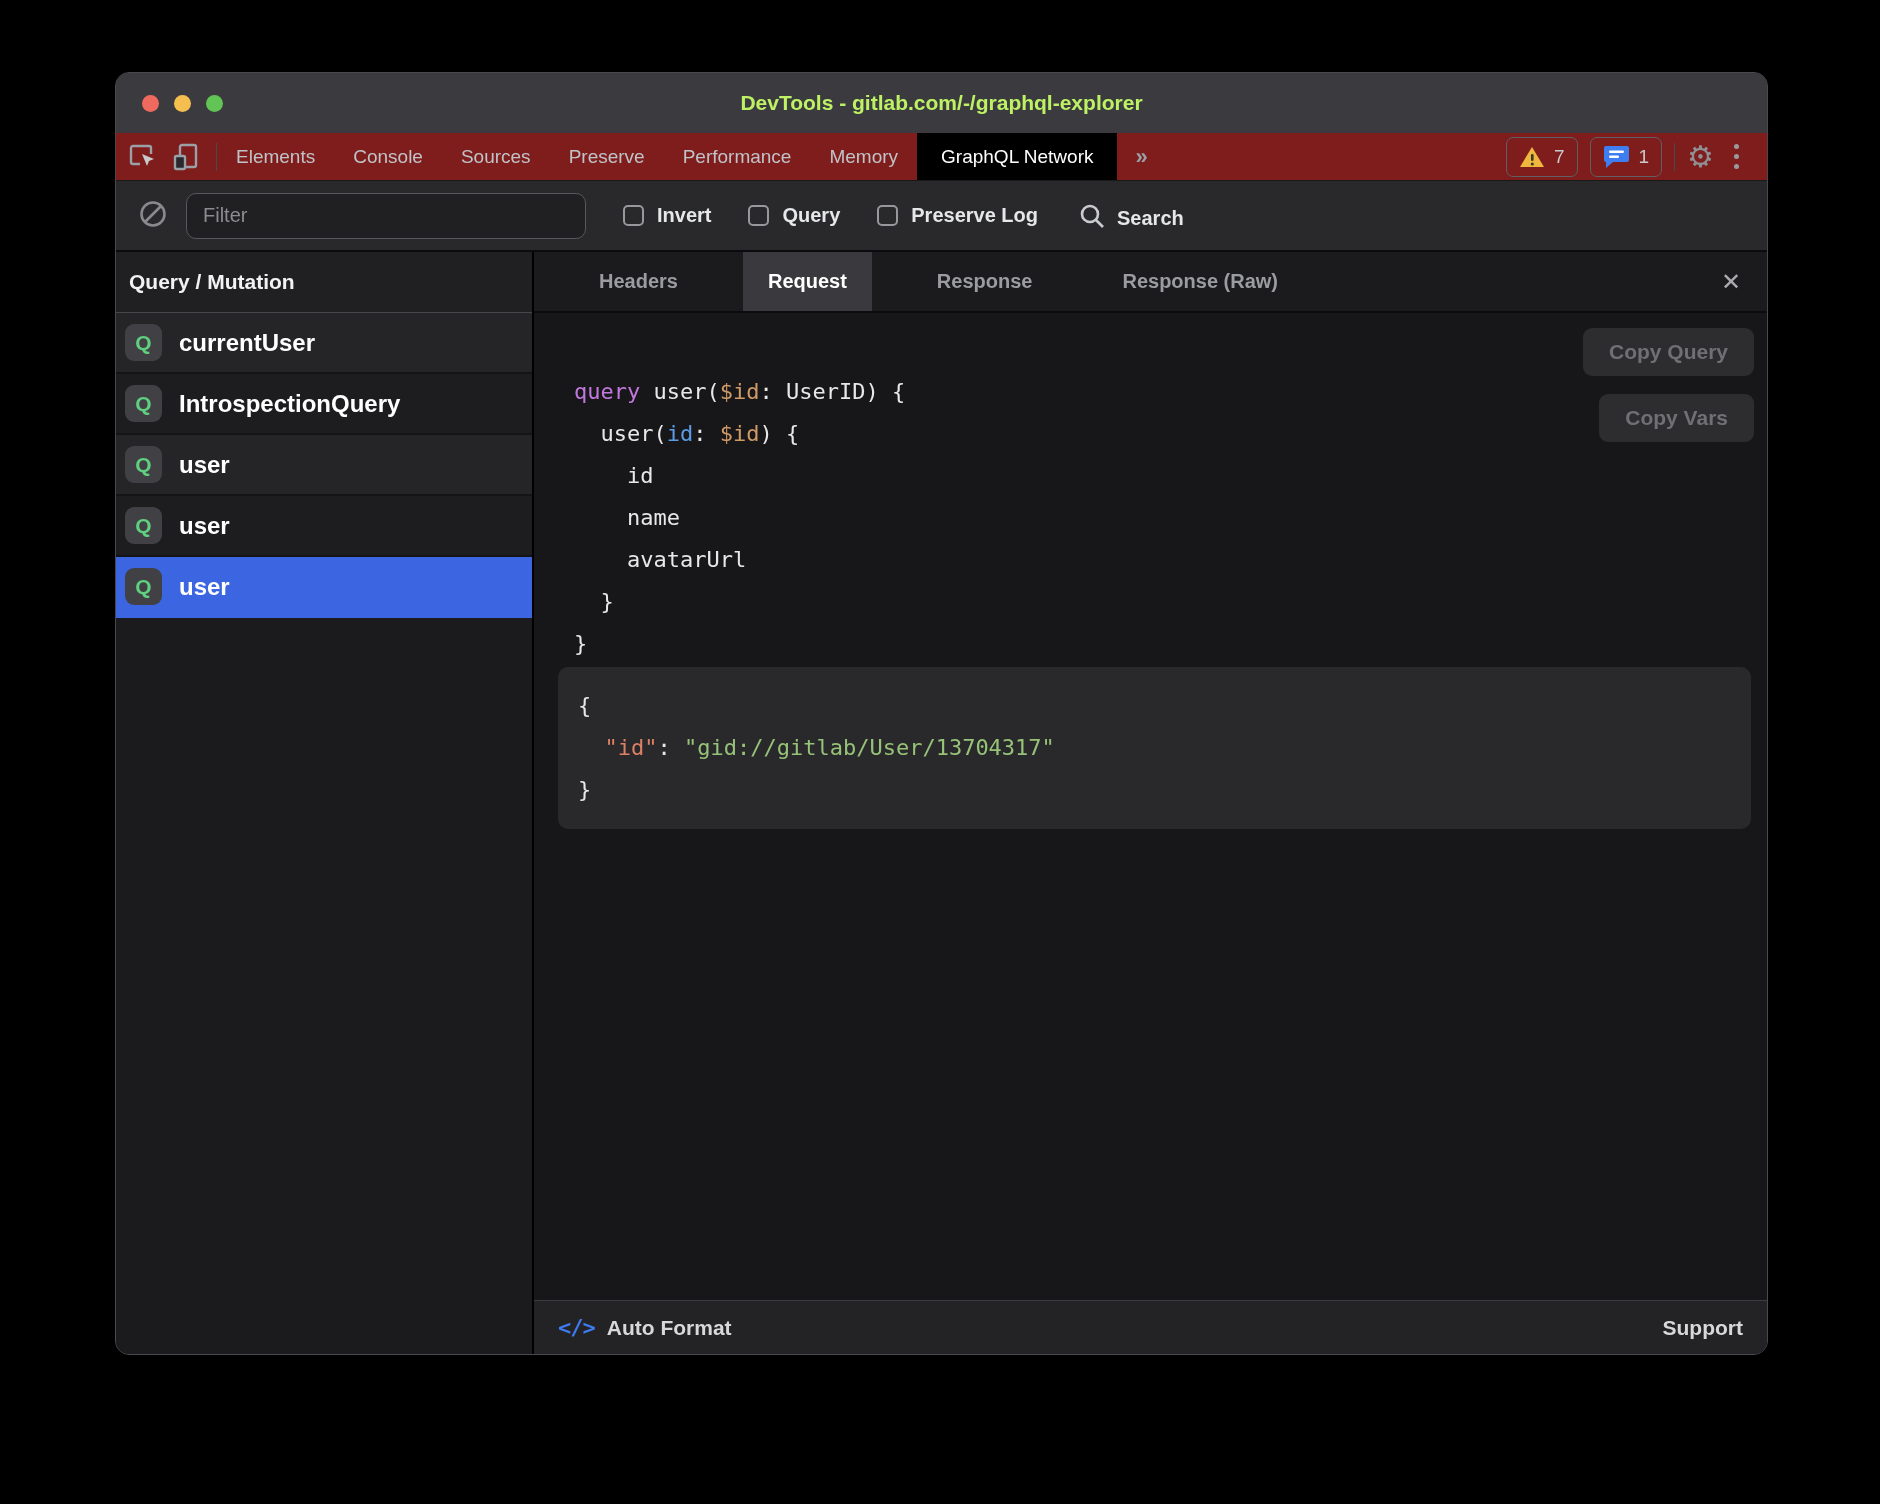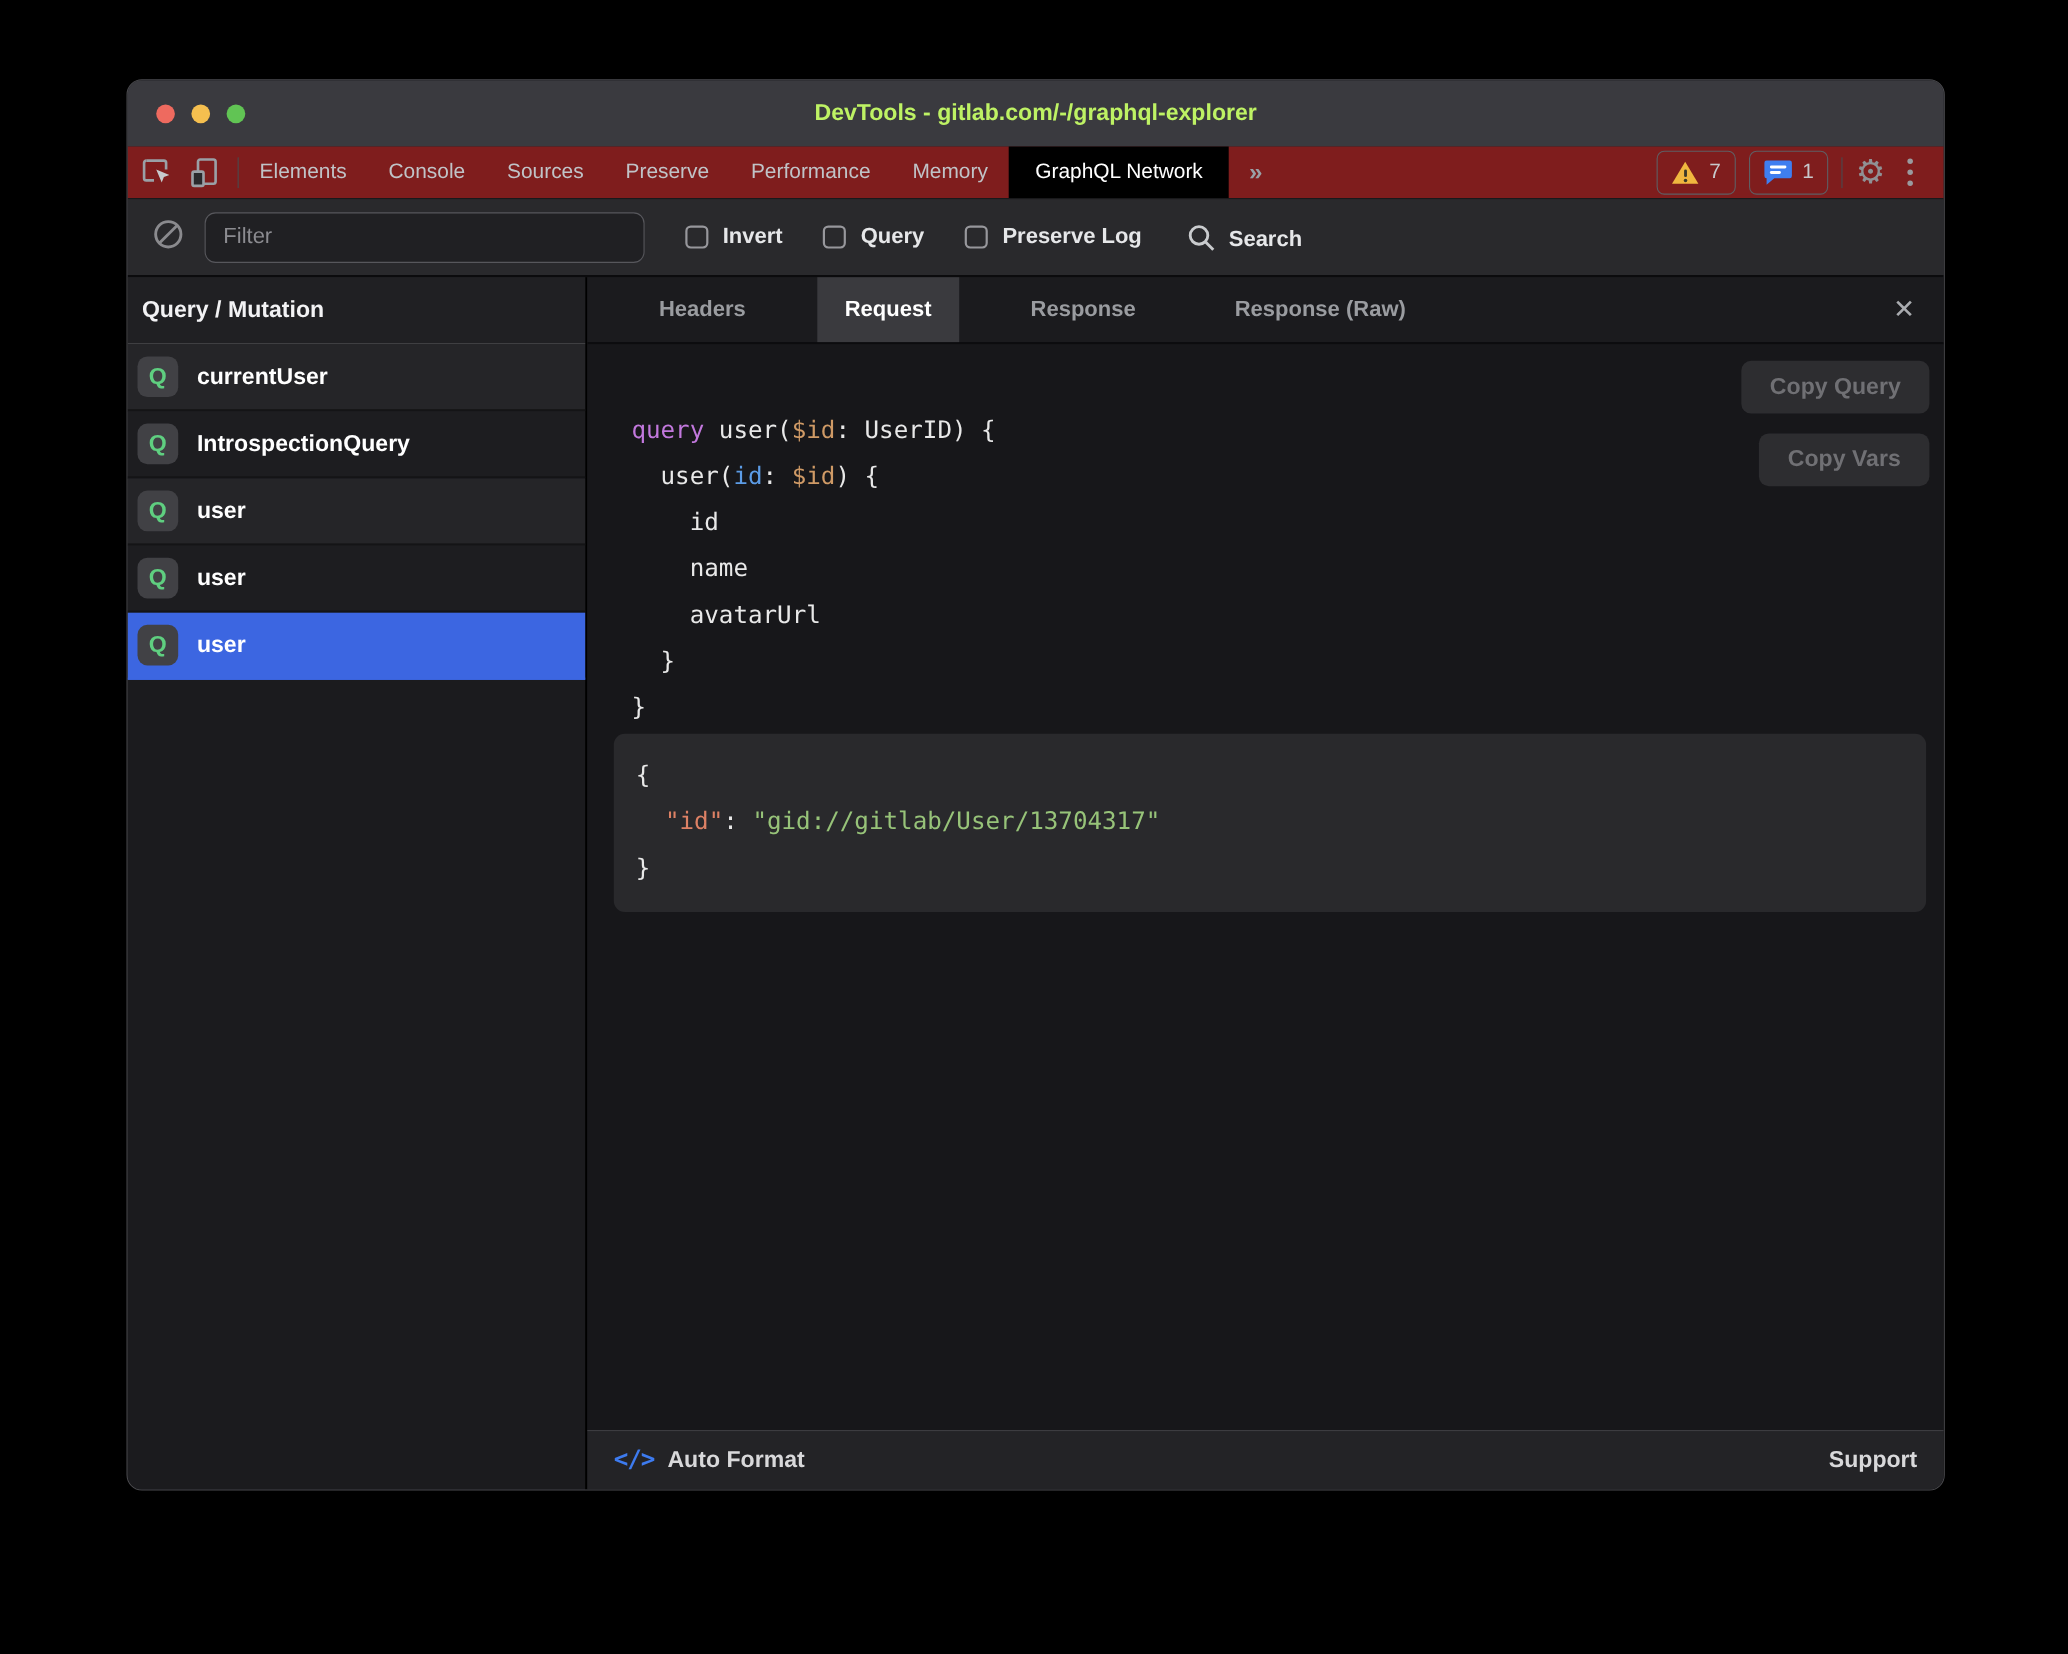--- a/index.html
+++ b/index.html
@@ -47,21 +47,21 @@
   .main { flex:1; display:flex; min-height:0; }
 
   .sidebar { width:418px; flex:none; background:#1b1b1e; border-right:2px solid #000; display:flex; flex-direction:column; }
   .sidebar-header { height:61px; display:flex; align-items:center; padding-left:13px; color:#f2f2f4; font-size:21px; font-weight:bold;
     border-bottom:1px solid #47474b; background:#202023; flex:none; }
   .qrow { height:61px; display:flex; align-items:center; gap:17px; padding-left:9px; border-bottom:2px solid #141416; flex:none; }
   .qrow.odd { background:#252528; } .qrow.even { background:#1d1d20; }
   .qrow.selected { background:#3c66e1; border-bottom-color:#3c66e1; }
   .qbadge { width:37px; height:37px; border-radius:9px; background:#414145; color:#5fcf80; font-weight:bold; font-size:21px;
     display:flex; align-items:center; justify-content:center; flex:none; }
-  .qlabel { color:#fff; font-size:21px; font-weight:bold; }
+  .qlabel { color:#fff; font-size:24px; font-weight:bold; }
 
   .panel { flex:1; display:flex; flex-direction:column; min-width:0; background:#17171a; }
   .panel-tabs { height:61px; flex:none; background:#1b1b1e; display:flex; align-items:stretch; border-bottom:2px solid #0c0c0e; }
   .ptab { display:flex; align-items:center; padding:0 25px; color:#9a9ca0; font-size:20px; font-weight:600;margin-left:40px; }
   .ptab.selected { background:#3a3a3e; color:#fff; }
   .panel-close { margin-left:auto; display:flex; align-items:center; padding:0 26px; color:#a9abaf; font-size:24px; }
 
   .panel-content { flex:1; position:relative; min-height:0; background:#17171a; overflow:hidden; }
   .code { font-family:"DejaVu Sans Mono","Liberation Mono",monospace; font-size:22px; line-height:42px; }
   .query-block { padding:58px 0 0 40px; }

